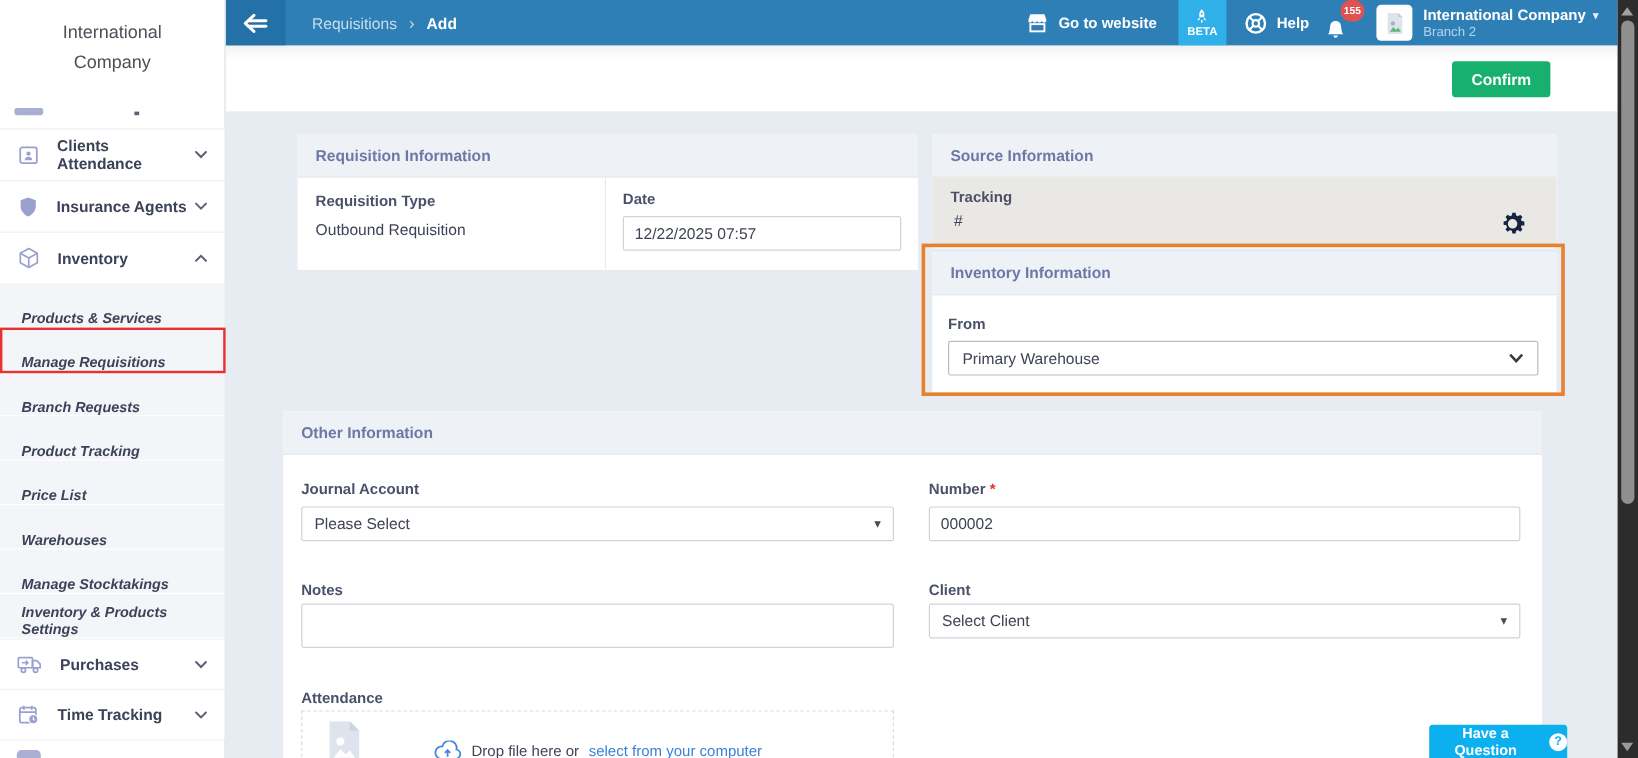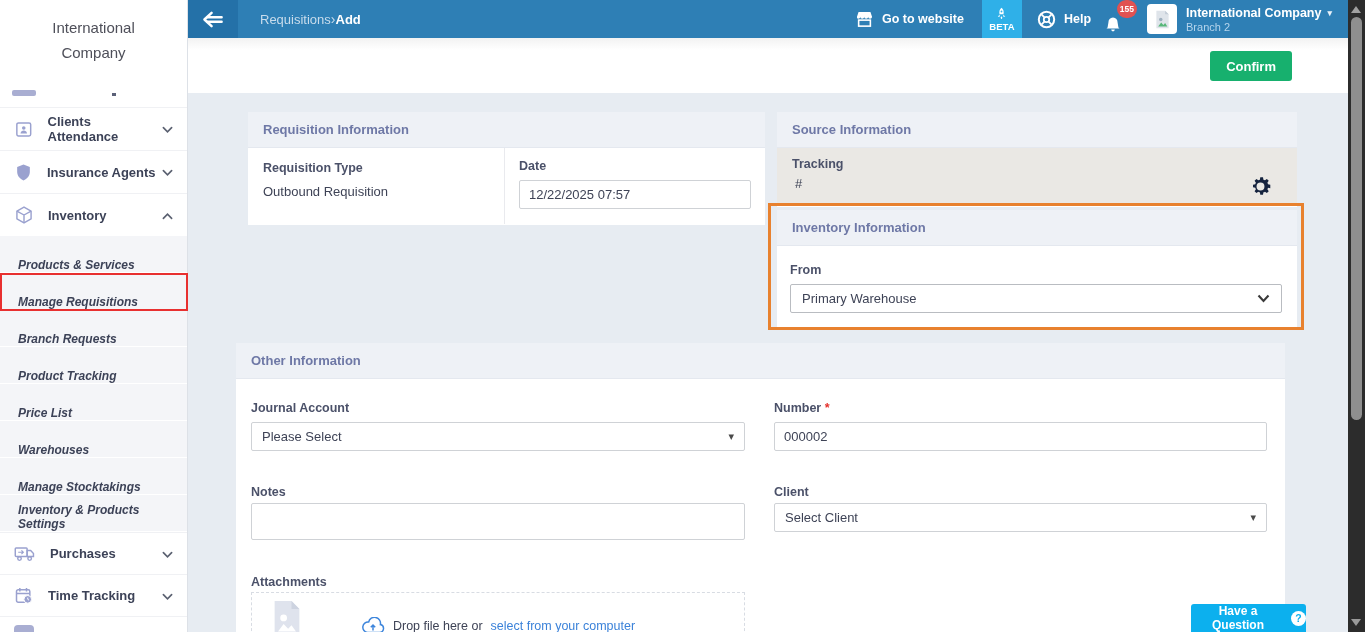--- a/index.html
+++ b/index.html
@@ -26,21 +26,21 @@
              border:2px solid #e83030; z-index:7; pointer-events:none; }
   .nav-partial { height:16px; border-top:1px solid #f0f1f4; position:relative; }
   .nav-partial .icon-top { position:absolute; left:14px; top:8px; width:20px; height:8px;
                            background:#a9aed2; border-radius:4px 4px 0 0; }
 
   
   .topbar { position:absolute; left:188px; top:0; width:1160px; height:38px; background:#2e7fb5;
             display:flex; align-items:center; color:#fff; }
   .back-btn { width:50px; height:38px; background:#2471a8; display:flex; align-items:center;
               justify-content:center; cursor:pointer; flex:none; }
-  .crumbs { margin-left:22px; font-size:13px; display:flex; align-items:flex-end; }
+  .crumbs { margin-left:22px; font-size:13px; display:flex; align-items:flex-end; gap:10px; }
   .crumb-sec { color:#c8dcec; cursor:pointer; }
   .crumb-sep { color:#c8dcec; font-size:14px; }
   .crumb-cur { color:#fff; font-weight:bold; }
   .top-spacer { flex:1; }
   .goto { display:flex; align-items:center; gap:8px; font-size:12.5px; font-weight:bold;
           margin-right:18px; cursor:pointer; }
   .beta-btn { width:40px; height:38px; background:#2fb0e8; display:flex; flex-direction:column;
               align-items:center; justify-content:center; gap:1px; margin-right:14px; cursor:pointer; }
   .beta-btn .b-lbl { font-size:9.5px; font-weight:bold; }
   .help { display:flex; align-items:center; gap:7px; font-size:12.5px; font-weight:bold;
@@ -376,21 +376,21 @@
 
       <div class="abs field-label notes-label">Notes</div>
       <textarea class="abs tbox notes-area" style=""></textarea>
 
       <div class="abs field-label client-label">Client</div>
       <div class="abs fake-select client-select">
         <span>Select Client</span>
         <span class="fs-caret">▾</span>
       </div>
 
-      <div class="abs field-label attach-label">Attachments</div>
+      <div class="abs field-label attach-label">Attendance</div>
       <div class="abs dropzone">
         <svg class="dz-fileicon" width="30" height="36" viewBox="0 0 26 32">
             <path d="M2 0h15l7 7v25H2z" fill="#dfe3ed"></path>
             <path d="M17 0l7 7h-7z" fill="#cdd3e0"></path>
             <circle cx="10" cy="15" r="3" fill="#fff"></circle>
             <path d="M5 27l5-6.5 4 4.2 3-3.2 4 5.5z" fill="#fff"></path>
           </svg>
         <div class="dz-row">
           <svg width="24" height="17" viewBox="0 0 26 18" fill="none" stroke="#3e86dc" stroke-width="1.6">
               <path d="M7 16.5h13a4.3 4.3 0 001-8.5A6.5 6.5 0 008.3 5.2 4.9 4.9 0 007 16.5z"></path>

